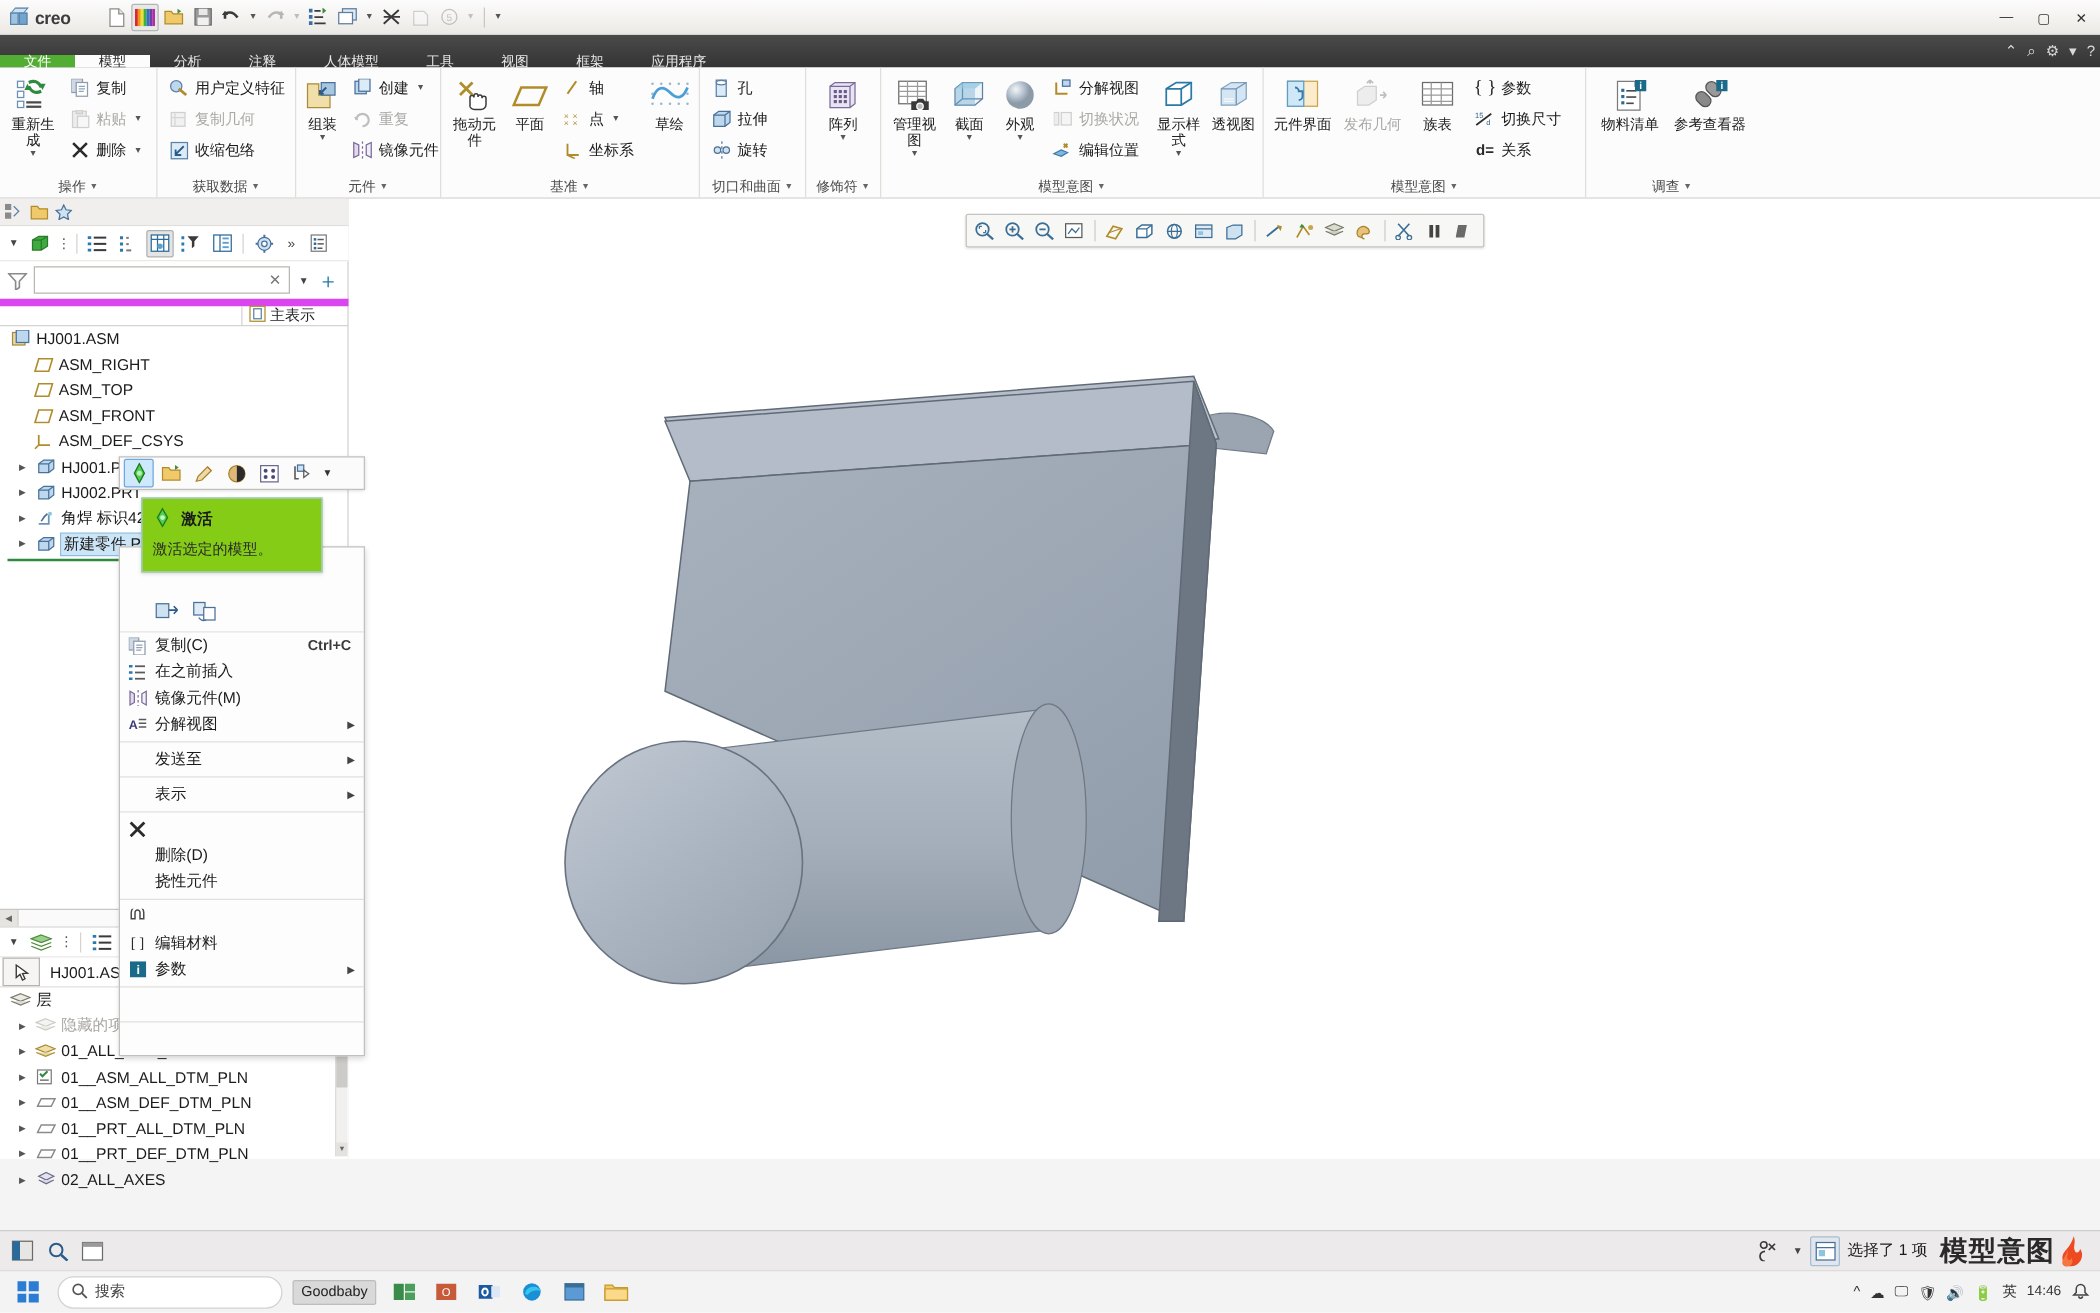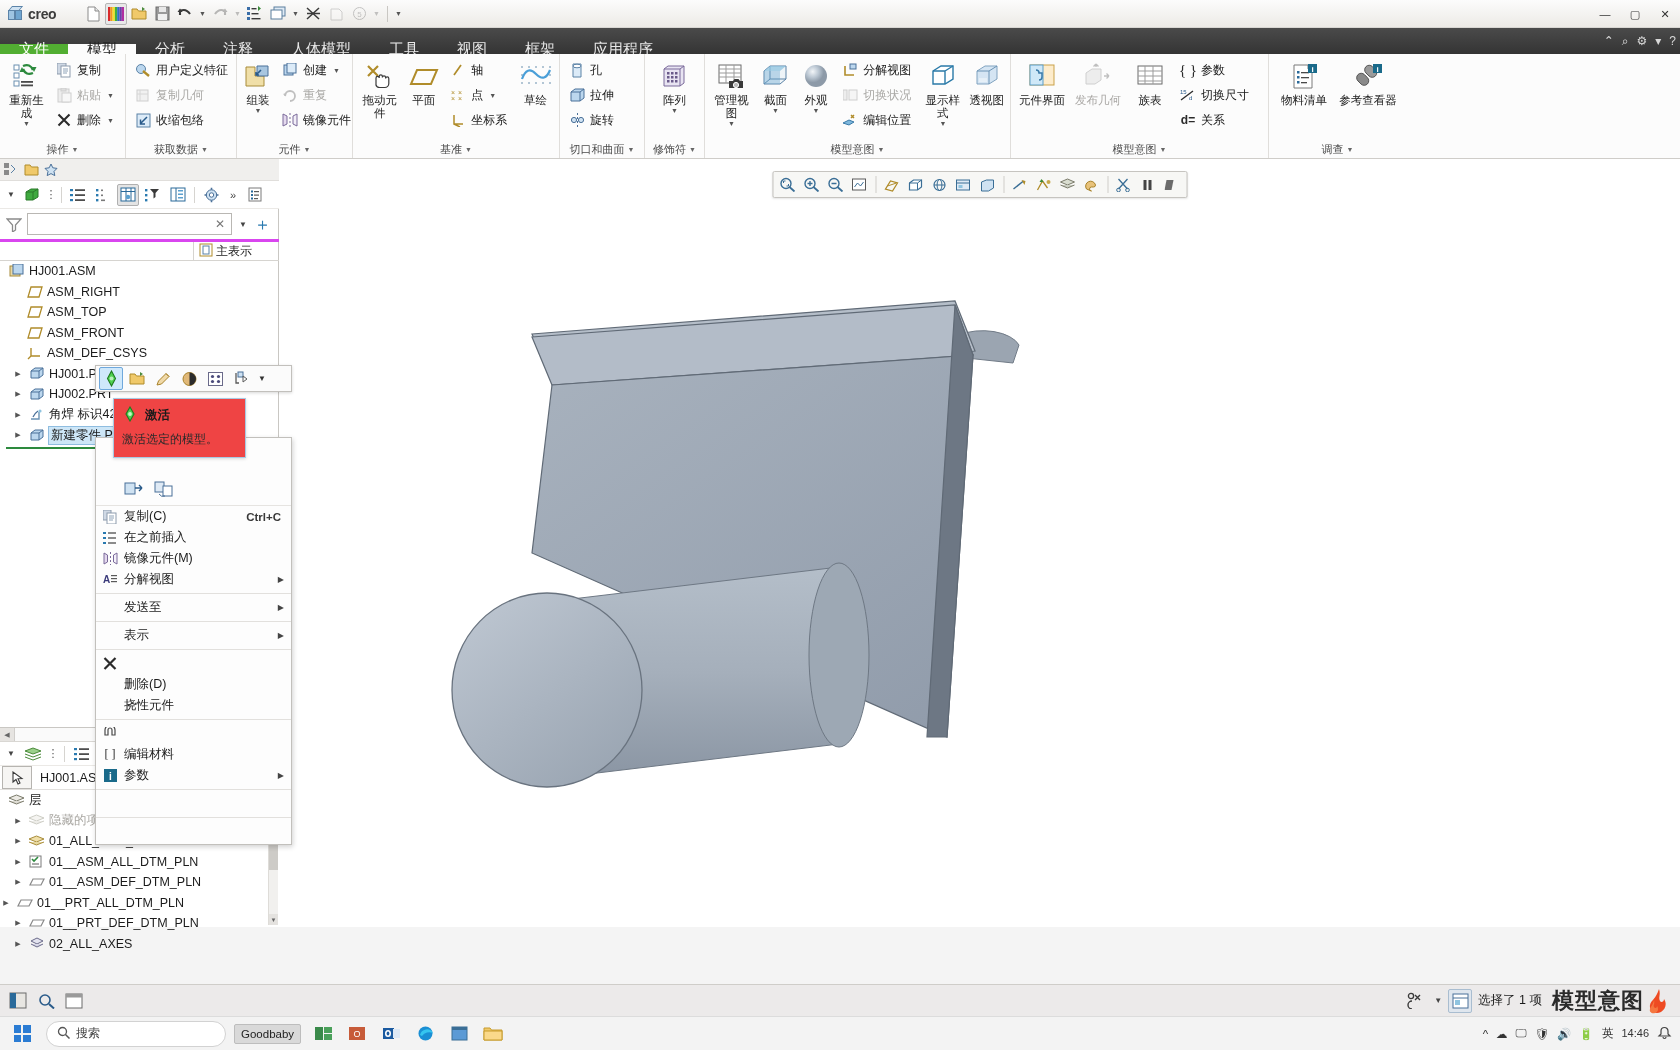--- a/index.html
+++ b/index.html
@@ -36,21 +36,21 @@
   }
   .wbtns{ position:absolute; right:0; top:0; height:28px; display:flex; }
   .wbtn{ width:30px;height:28px; display:flex;align-items:center;justify-content:center; font-size:11px; color:#333;}
 
   
   .tabstrip{
     position:absolute; left:0; top:28px; width:1680px; height:26px;
     background:linear-gradient(#4a4a4a,#343434);
     display:flex; align-items:stretch;
   }
-  .tab{ padding:0 19px; display:flex;align-items:center; color:#e8e8e8; font-size:15px; cursor:default;margin-top:16px;}
+  .tab{ padding:0 19px; display:flex;align-items:center; color:#e8e8e8; font-size:11px; cursor:default;margin-top:16px;}
   .tab.file{ background:#52ae32; color:#fff; font-weight:normal;}
   .tab.active{ background:#fcfcfc; color:#252525; }
   .tabright{ position:absolute; right:4px; top:0; height:26px; display:flex; align-items:center; gap:8px; color:#d8d8d8;}
   .tabright span{ font-size:12px; cursor:default; }
 
   
   .ribbon{
     position:absolute; left:0; top:54px; width:1680px; height:105px;
     background:#fcfcfc; border-bottom:1px solid #cfcdc9;
     display:flex; align-items:stretch;
@@ -86,21 +86,21 @@
   .treetool{ position:absolute; left:0; top:22px; width:279px; height:28px; display:flex; align-items:center; gap:3px; padding:0 4px; border-bottom:1px solid #ebe9e6; background:#fff;}
   .ttb{ width:22px;height:22px;display:flex;align-items:center;justify-content:center;border:1px solid transparent;border-radius:2px;}
   .ttb.sel{ background:#e4e4e4; border-color:#b0b0b0;}
   .ttsep{ width:1px;height:16px;background:#d6d4d0;margin:0 2px;}
 
   .filterrow{ position:absolute; left:0; top:50px; width:279px; height:30px; display:flex; align-items:center; gap:4px; padding:0 5px;}
   .filterinput{ flex:1; height:22px; border:1px solid #b9b7b3; background:#fff; display:flex; align-items:center; padding:0 4px;}
   .filterinput input{ flex:1; border:0; outline:0; font-size:12px; font-family:inherit; background:transparent;}
   .filterinput .clr{ color:#777; font-size:12px; padding:0 2px;}
 
-  .colhdr{ position:absolute; left:0; top:80px; width:279px; height:22px; border-bottom:1px solid #d6d4d0; border-top:3px solid #d946ef; display:flex; }
+  .colhdr{ position:absolute; left:0; top:80px; width:279px; height:22px; border-bottom:1px solid #d6d4d0; border-top:6px solid #d946ef; display:flex; }
   .colhdr .c1{ flex:1; border-right:1px solid #d6d4d0;}
   .colhdr .c2{ width:85px; display:flex; align-items:center; gap:3px; padding-left:5px; font-size:12px; color:#1b1b1b;}
 
   .tree{ position:absolute; left:0; top:102px; right:0; bottom:0; overflow:hidden; }
   .tnode{ display:flex; align-items:center; height:20.5px; gap:4px; padding-left:4px; white-space:nowrap; font-size:12.5px;}
   .tnode .exp{ width:12px; text-align:center; font-size:7px; color:#555;}
   .tnode .ic{ width:17px; display:flex; align-items:center; justify-content:center; flex:none;}
   .tnode.sel .lbl{ background:#cde6f7; outline:1px solid #8fbde0; padding:0 2px;}
 
   
@@ -163,21 +163,21 @@
     box-shadow:1px 2px 5px rgba(0,0,0,.18); padding:2px 0; z-index:61;
   }
   .ctxicons{ height:30px; display:flex; align-items:center; gap:10px; padding-left:28px; border-bottom:1px solid #e6e4e1;}
   .mi{ height:21px; display:flex; align-items:center; cursor:default; position:relative; padding-left:0;}
   .mi .mic{ width:28px; display:flex; align-items:center; justify-content:center; flex:none;}
   .mi .mlbl{ font-size:12.5px; color:#1b1b1b; flex:1;}
   .mi .msc{ font-size:11.5px; color:#3a3a3a; font-weight:bold; padding-right:10px;}
   .mi .sub{ position:absolute; right:7px; font-size:8px; color:#444;}
   .msep{ height:1px; background:#e2e0dd; margin:3px 0;}
   .tooltip{
-    position:absolute; left:18px; top:33px; width:133px; background:#ef4444; border:1px solid #a9c9e3;
+    position:absolute; left:18px; top:33px; width:145px; background:#84cc16; border:1px solid #a9c9e3;
     box-shadow:0 1px 3px rgba(0,0,0,.15); padding:7px 8px 9px 8px; z-index:63;
   }
   .tooltip .tt{ display:flex; align-items:center; gap:7px; font-size:12.5px; font-weight:bold; color:#1b1b1b;}
   .tooltip .td{ font-size:12px; color:#2b2b2b; margin-top:7px; line-height:1.3;}
 </style>
 </head>
 <body>
 
 <div class="app">
 
@@ -1117,21 +1117,21 @@
       </div>
       <div class="tnode" style="padding-left:12px">
         <span class="exp">▶</span>
         <span class="ic">
             <svg width="16" height="12" viewBox="0 0 16 12">
               <path d="M4 3 h11 l-3 6 h-11z" fill="none" stroke="#8a8a8a" stroke-width="1.2"></path>
             </svg>
           </span>
         <span class="lbl">01__ASM_DEF_DTM_PLN</span>
       </div>
-      <div class="tnode" style="padding-left:0">
+      <div class="tnode" style="padding-left:12px">
         <span class="exp">▶</span>
         <span class="ic">
             <svg width="16" height="12" viewBox="0 0 16 12">
               <path d="M4 3 h11 l-3 6 h-11z" fill="none" stroke="#8a8a8a" stroke-width="1.2"></path>
             </svg>
           </span>
         <span class="lbl">01__PRT_ALL_DTM_PLN</span>
       </div>
       <div class="tnode" style="padding-left:12px">
         <span class="exp">▶</span>

